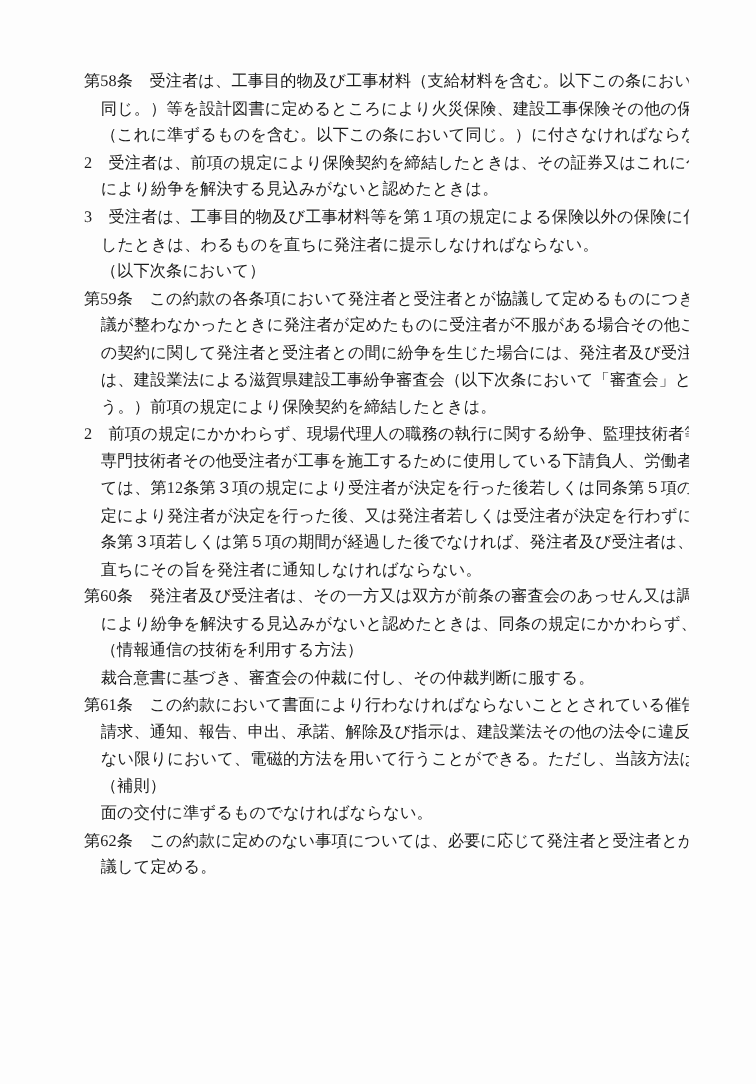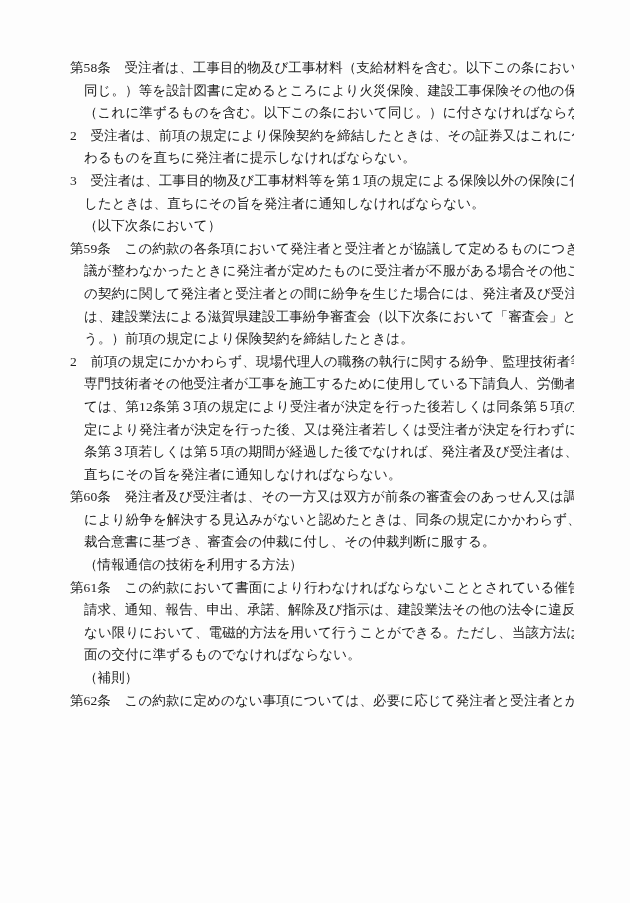--- a/index.html
+++ b/index.html
@@ -36,39 +36,40 @@
 </style>
 </head>
 <body>
 
 <div class="page">
   <div class="text-block" id="clauses">
       <div class="line">第58条　受注者は、工事目的物及び工事材料（支給材料を含む。以下この条において</div>
       <div class="line ind1">同じ。）等を設計図書に定めるところにより火災保険、建設工事保険その他の保険</div>
       <div class="line ind1">（これに準ずるものを含む。以下この条において同じ。）に付さなければならない。</div>
       <div class="line">2　受注者は、前項の規定により保険契約を締結したときは、その証券又はこれに代</div>
-      <div class="line ind1">わるものを直ちに発注者に提示しなければならない。</div>
+      <div class="line ind1">により紛争を解決する見込みがないと認めたときは。</div>
       <div class="line">3　受注者は、工事目的物及び工事材料等を第１項の規定による保険以外の保険に付</div>
-      <div class="line ind1">したときは、直ちにその旨を発注者に通知しなければならない。</div>
+      <div class="line ind1">したときは、わるものを直ちに発注者に提示しなければならない。</div>
       <div class="line ind1">（以下次条において）</div>
       <div class="line">第59条　この約款の各条項において発注者と受注者とが協議して定めるものにつき協</div>
       <div class="line ind1">議が整わなかったときに発注者が定めたものに受注者が不服がある場合その他こ</div>
       <div class="line ind1">の契約に関して発注者と受注者との間に紛争を生じた場合には、発注者及び受注者</div>
       <div class="line ind1">は、建設業法による滋賀県建設工事紛争審査会（以下次条において「審査会」とい</div>
       <div class="line ind1">う。）前項の規定により保険契約を締結したときは。</div>
       <div class="line">2　前項の規定にかかわらず、現場代理人の職務の執行に関する紛争、監理技術者等、</div>
       <div class="line ind1">専門技術者その他受注者が工事を施工するために使用している下請負人、労働者等</div>
       <div class="line ind1">ては、第12条第３項の規定により受注者が決定を行った後若しくは同条第５項の規</div>
       <div class="line ind1">定により発注者が決定を行った後、又は発注者若しくは受注者が決定を行わずに同</div>
       <div class="line ind1">条第３項若しくは第５項の期間が経過した後でなければ、発注者及び受注者は、前</div>
       <div class="line ind1">直ちにその旨を発注者に通知しなければならない。</div>
       <div class="line">第60条　発注者及び受注者は、その一方又は双方が前条の審査会のあっせん又は調停</div>
       <div class="line ind1">により紛争を解決する見込みがないと認めたときは、同条の規定にかかわらず、仲</div>
+      <div class="line ind1">（情報通信の技術を利用する方法）</div>
       <div class="line ind1">裁合意書に基づき、審査会の仲裁に付し、その仲裁判断に服する。</div>
-      <div class="line ind1">（情報通信の技術を利用する方法）</div>
       <div class="line">第61条　この約款において書面により行わなければならないこととされている催告、</div>
       <div class="line ind1">請求、通知、報告、申出、承諾、解除及び指示は、建設業法その他の法令に違反し</div>
       <div class="line ind1">ない限りにおいて、電磁的方法を用いて行うことができる。ただし、当該方法は書</div>
+      <div class="line ind1">（補則）</div>
       <div class="line ind1">面の交付に準ずるものでなければならない。</div>
-      <div class="line ind1">（補則）</div>
       <div class="line">第62条　この約款に定めのない事項については、必要に応じて発注者と受注者とが協</div>
+      <div class="line ind1">議して定める。</div>
     </div>
 </div>
 
 </body></html>

